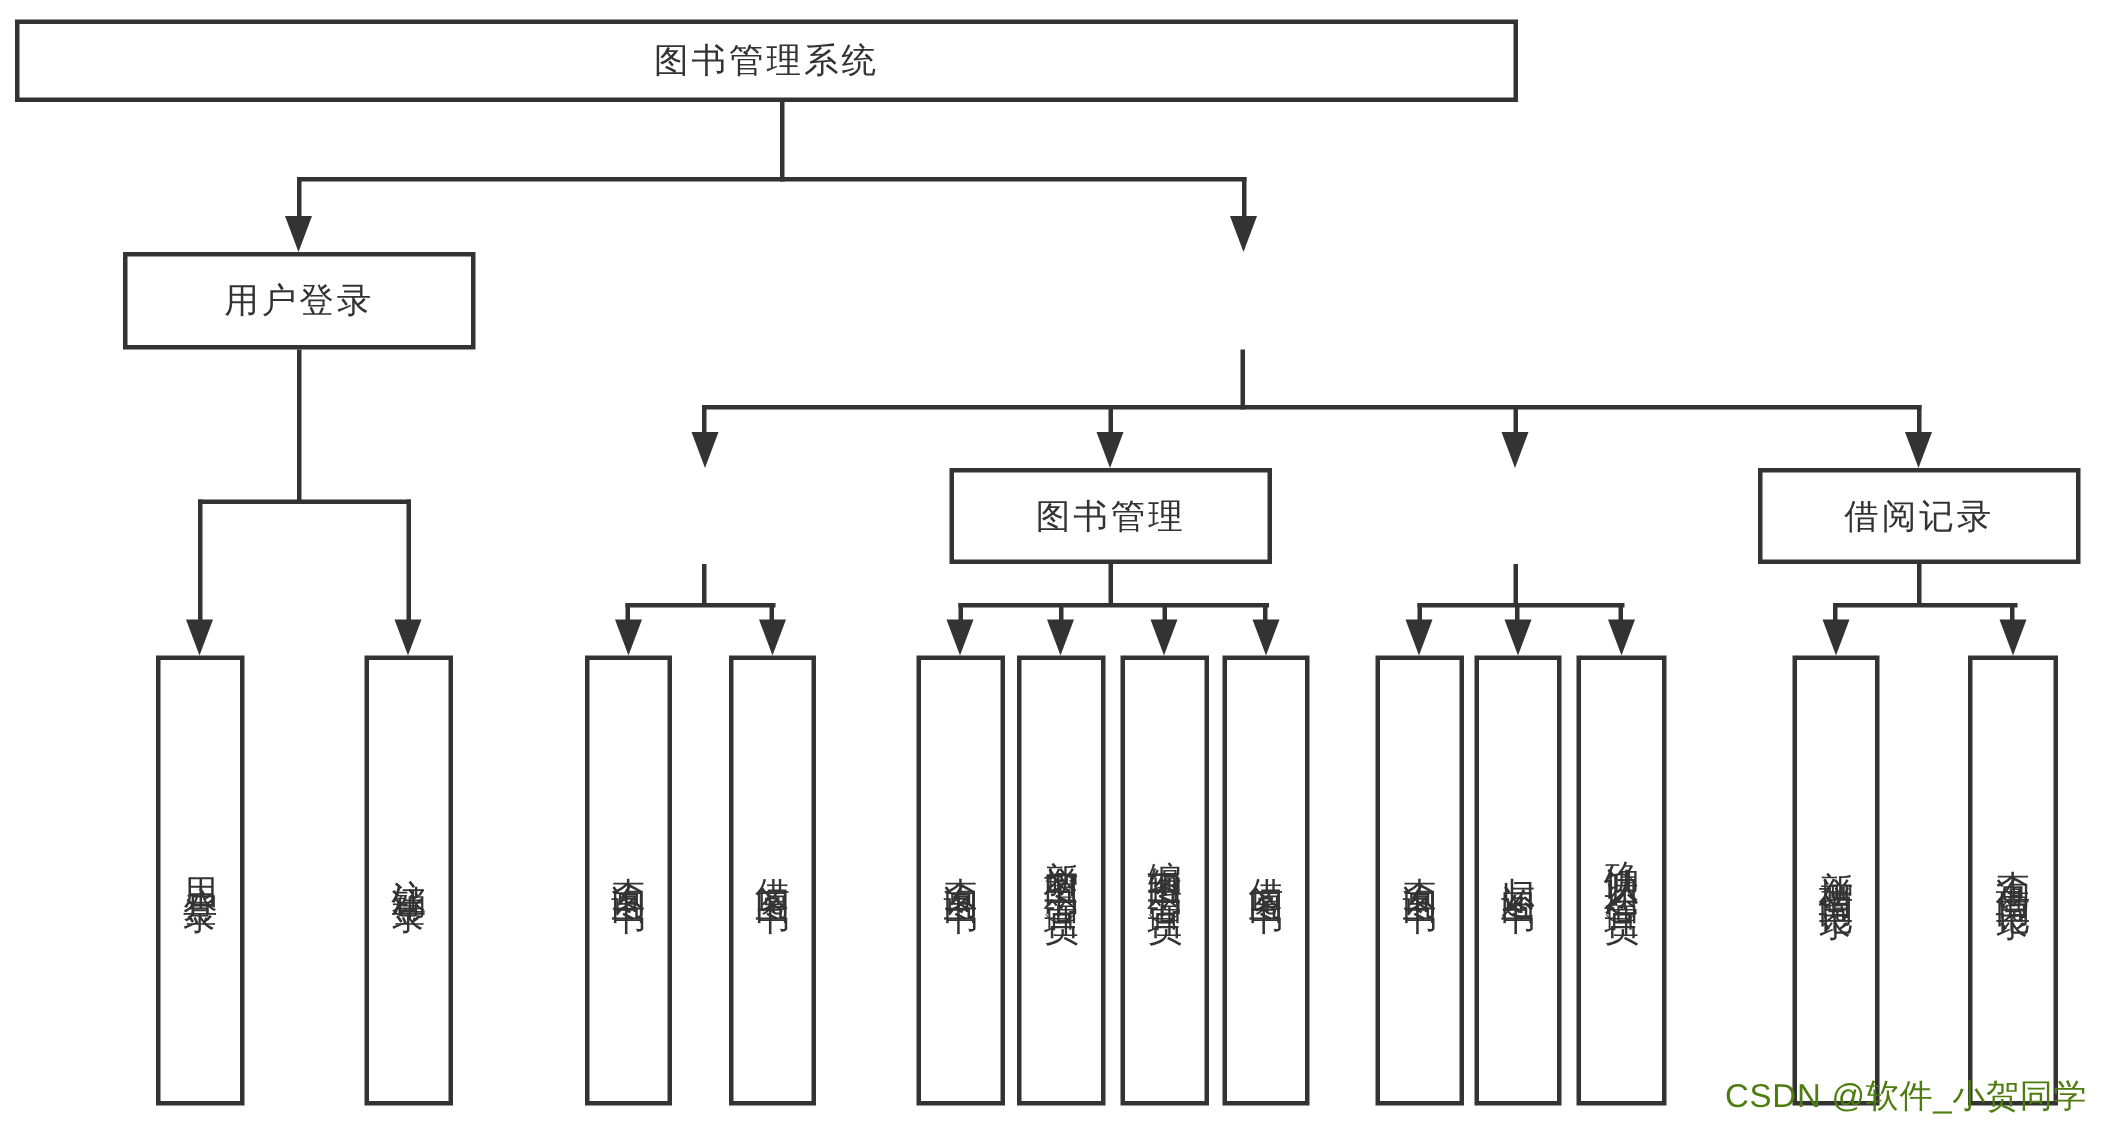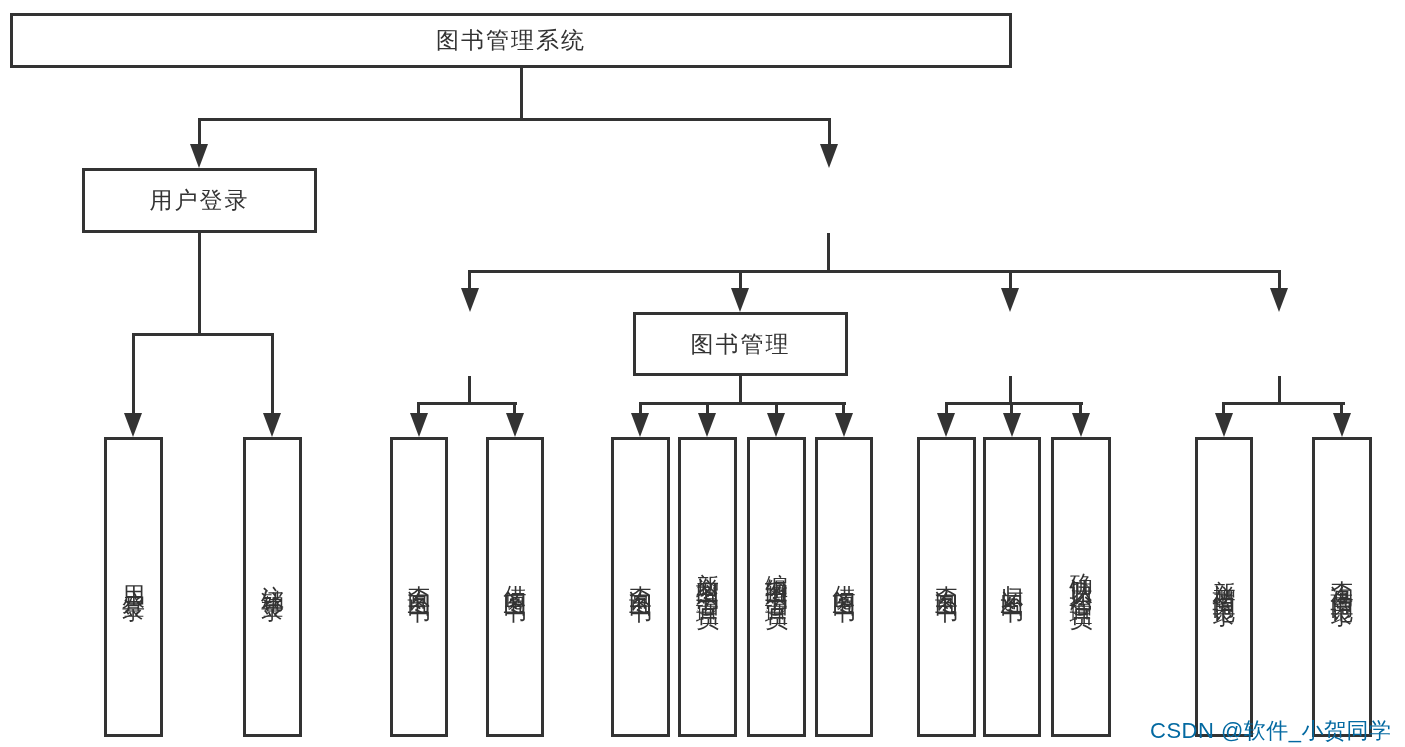--- a/index.html
+++ b/index.html
@@ -57,41 +57,44 @@
     width: 0; height: 0;
     border-left: 9px solid transparent;
     border-right: 9px solid transparent;
     border-top: 24px solid #333333;
   }
   .watermark {
     position: absolute;
     left: 1150px;
     top: 716px;
     z-index: 5;
-    color: #0369a1;
+    color: #4d7c0f;
     font-size: 22px;
     letter-spacing: 0.5px;
     white-space: nowrap;
   }
 </style>
 </head>
 <body>
 
 <div class="canvas">
 
   <div class="box" style="left:10px;top:13px;width:1002px;height:55px;">
     <span>图书管理系统</span>
   </div>
 
   <div class="box" style="left:82px;top:168px;width:235px;height:65px;">
     <span>用户登录</span>
   </div>
 
   <div class="box" style="left:633px;top:312px;width:215px;height:64px;">
     <span>图书管理</span>
+  </div>
+  <div class="box" style="left:1172px;top:312px;width:215px;height:64px;">
+    <span>借阅记录</span>
   </div>
 
   <div class="vbox" style="left:104px;width:59px;">
     <span>用户登录</span>
   </div>
   <div class="vbox" style="left:243px;width:59px;">
     <span>注销登录</span>
   </div>
 
   <div class="vbox" style="left:390px;width:58px;">

